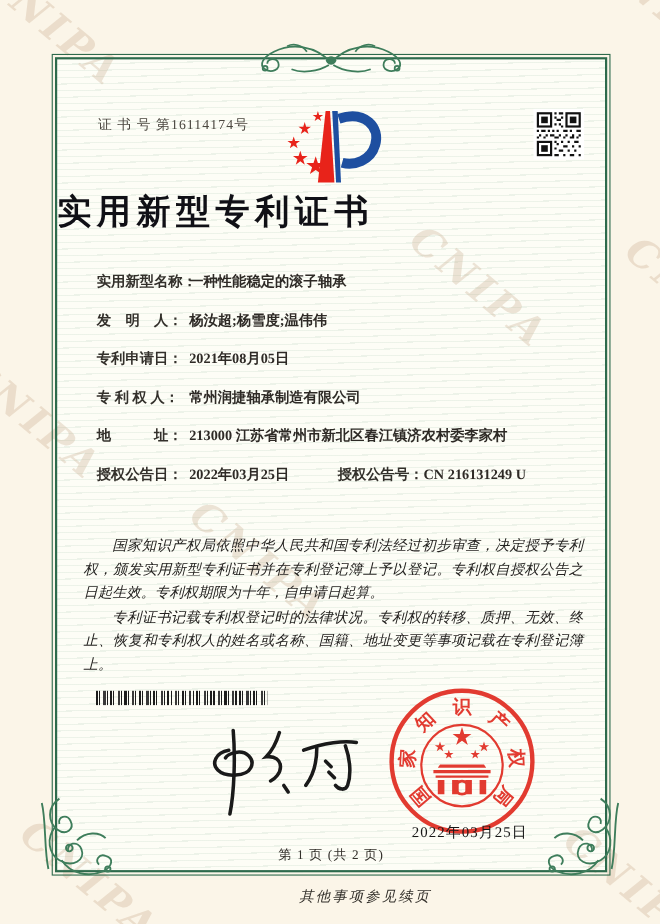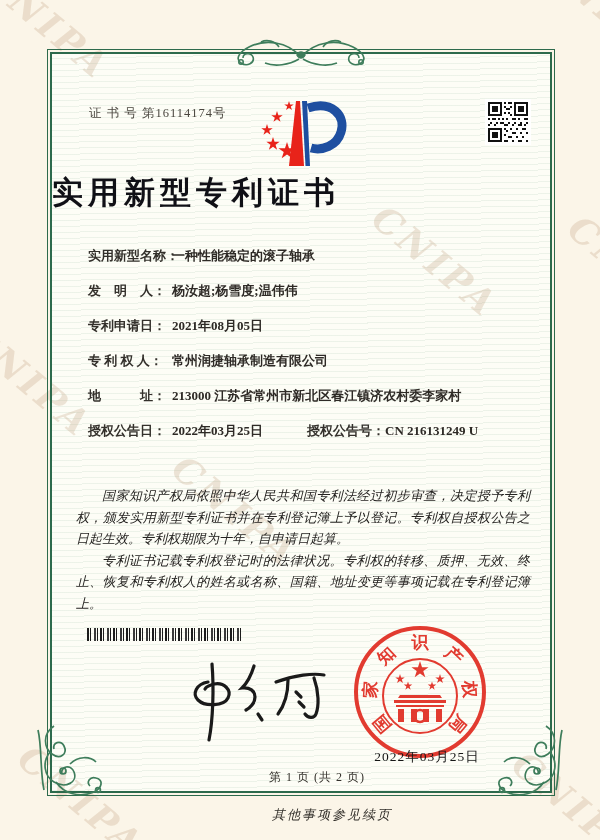--- a/index.html
+++ b/index.html
@@ -79,21 +79,21 @@
   .signature{position:absolute;left:120px;top:586px;}
 
   .seal{position:absolute;left:293px;top:563px;}
   .seal-date{
     position:absolute;left:310px;top:694px;width:130px;text-align:center;
     font-size:13.5px;color:#161616;letter-spacing:1px;z-index:6;
   }
 
   .page-info{
     position:absolute;left:0;top:715px;width:100%;text-align:center;
-    font-size:12px;color:#33302b;letter-spacing:1px;padding-left:16px;
+    font-size:12px;color:#33302b;letter-spacing:1px;
   }
   .continuation{
     position:absolute;left:0;top:806px;width:100%;text-align:center;
     font-size:13px;color:#33302b;font-style:italic;letter-spacing:2px;z-index:4;margin-left:32px;
   }
 </style>
 </head>
 <body>
 
 <div class="page">

